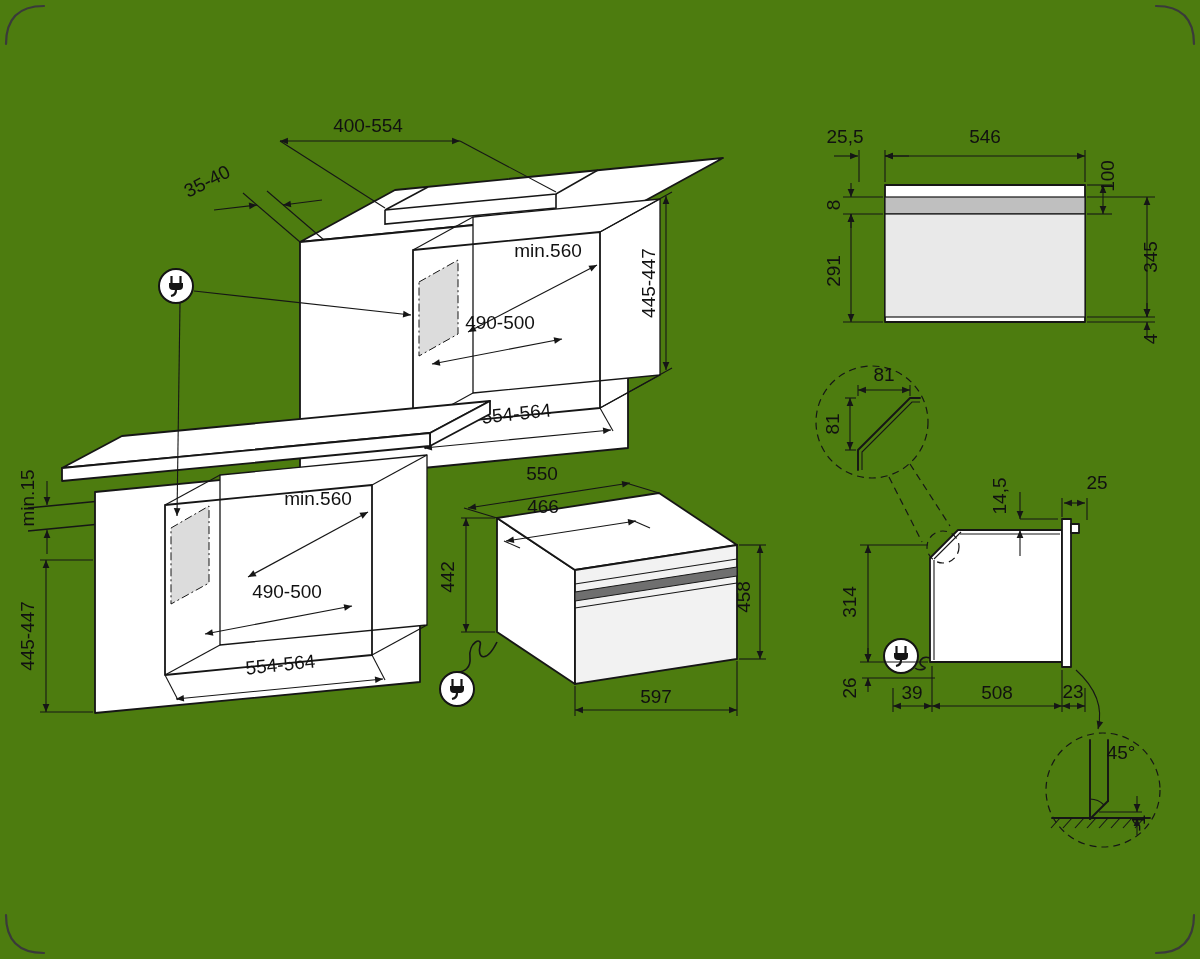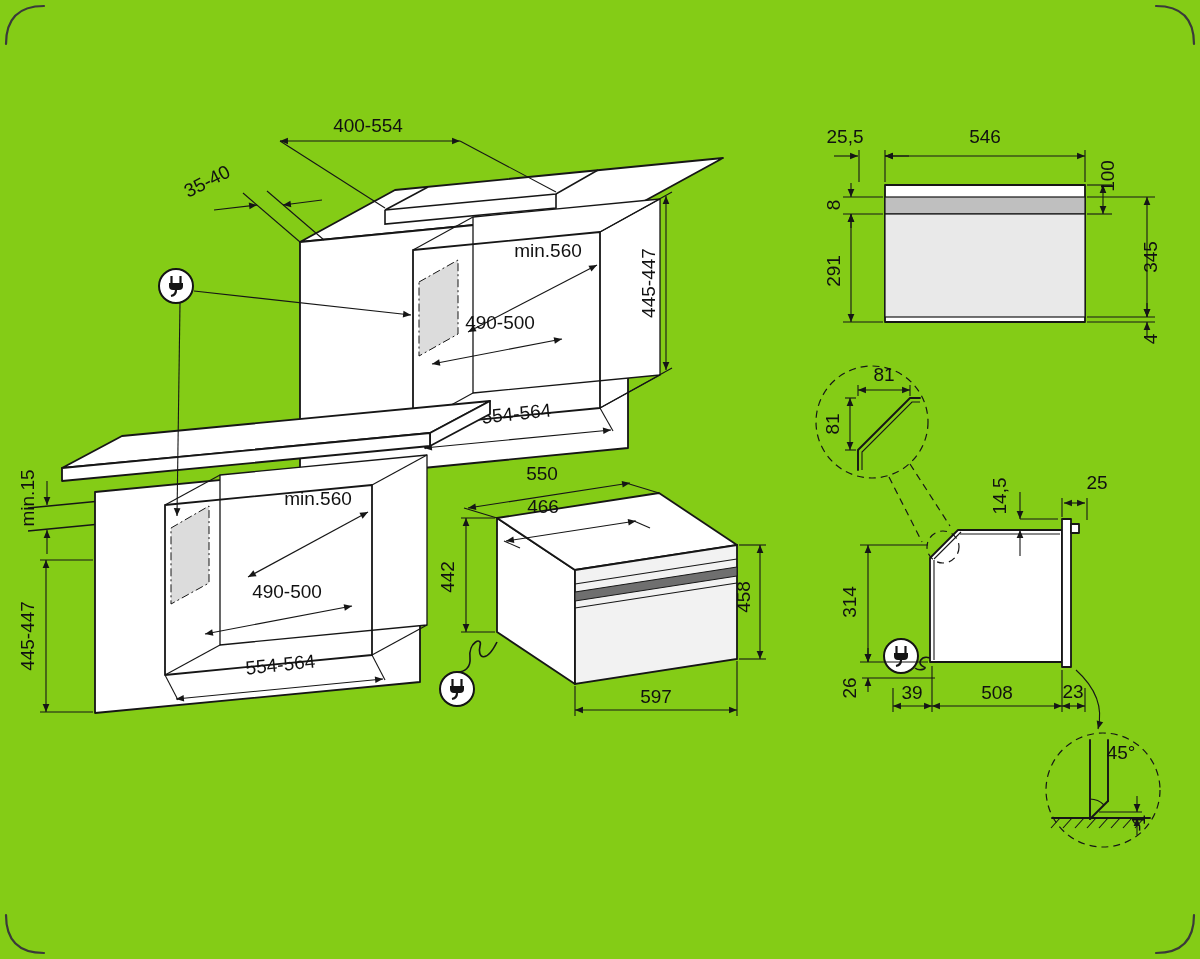--- a/index.html
+++ b/index.html
@@ -1,16 +1,16 @@
 <!DOCTYPE html>
 <html><head>
 <meta charset="utf-8">
 <style>
   html,body{margin:0;padding:0;background:#fff;}
-  #stage{position:relative;width:1200px;height:959px;background:#84cc16;overflow:hidden;}
+  #stage{position:relative;width:1200px;height:959px;background:#4d7c0f;overflow:hidden;}
   svg{position:absolute;left:0;top:0;}
   .o   { fill:#fff; stroke:#161616; stroke-width:1.8; stroke-linejoin:round }
   .o2  { fill:#fff; stroke:#161616; stroke-width:1.3; stroke-linejoin:round }
   .of  { fill:none; stroke:#161616; stroke-width:1.8; stroke-linejoin:round }
   .of2 { fill:#f2f2f2; stroke:#161616; stroke-width:1.8 }
   .o3  { fill:none; stroke:#161616; stroke-width:1.9; stroke-linecap:round }
   .t   { fill:none; stroke:#161616; stroke-width:1.1 }
   .t2  { fill:none; stroke:#161616; stroke-width:1.6 }
   .d   { fill:none; stroke:#161616; stroke-width:1.1 }
   .dashc { fill:none; stroke:#161616; stroke-width:1.2; stroke-dasharray:7 5 }

